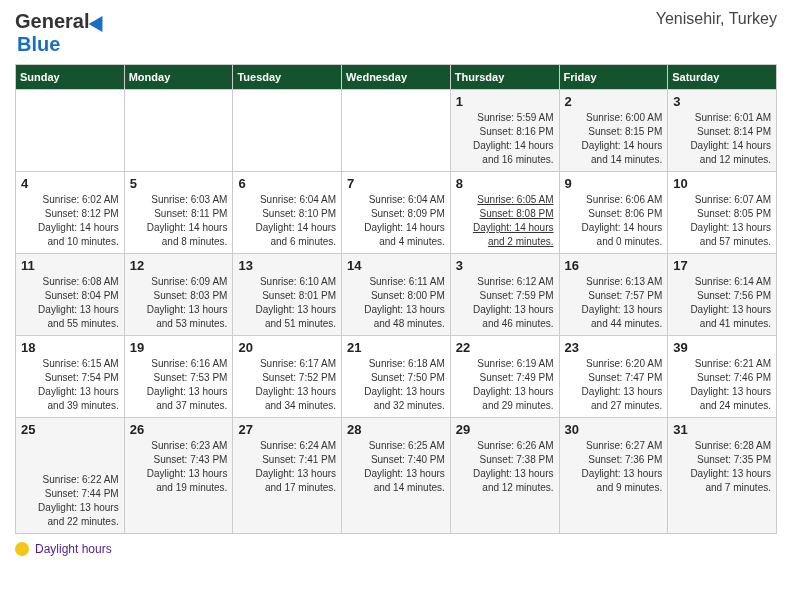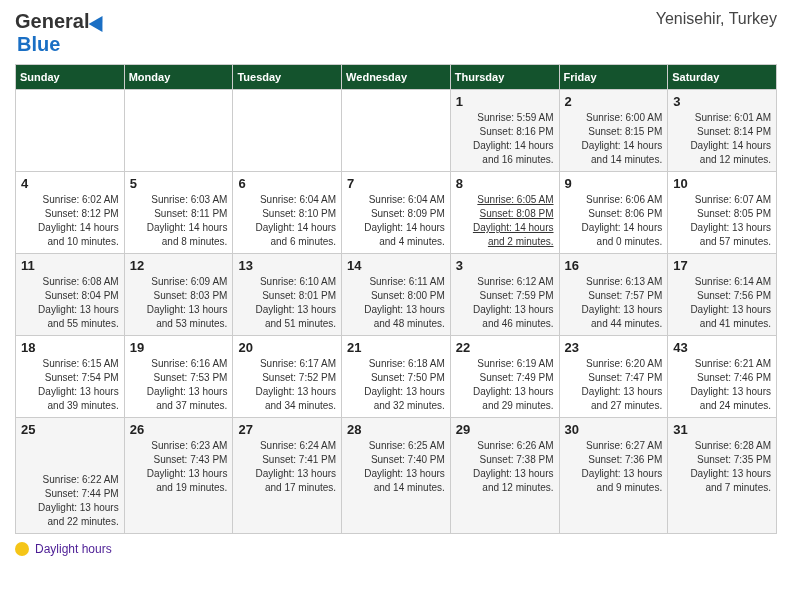--- a/index.html
+++ b/index.html
@@ -290,21 +290,21 @@
 Sunset: 7:49 PM
 Daylight: 13 hours and 29 minutes.</div>
         </td>
         <td>
           <span class="day-number">23</span>
           <div class="day-info" style="white-space: pre-line;">Sunrise: 6:20 AM
 Sunset: 7:47 PM
 Daylight: 13 hours and 27 minutes.</div>
         </td>
         <td>
-          <span class="day-number">43</span>
+          <span class="day-number">39</span>
           <div class="day-info" style="white-space: pre-line;">Sunrise: 6:21 AM
 Sunset: 7:46 PM
 Daylight: 13 hours and 24 minutes.</div>
         </td>
       </tr>
       <tr>
         <td>
           <span class="day-number">25</span>
           <div class="day-info" style="white-space: pre-line; margin-top: 36px;">Sunrise: 6:22 AM
 Sunset: 7:44 PM

